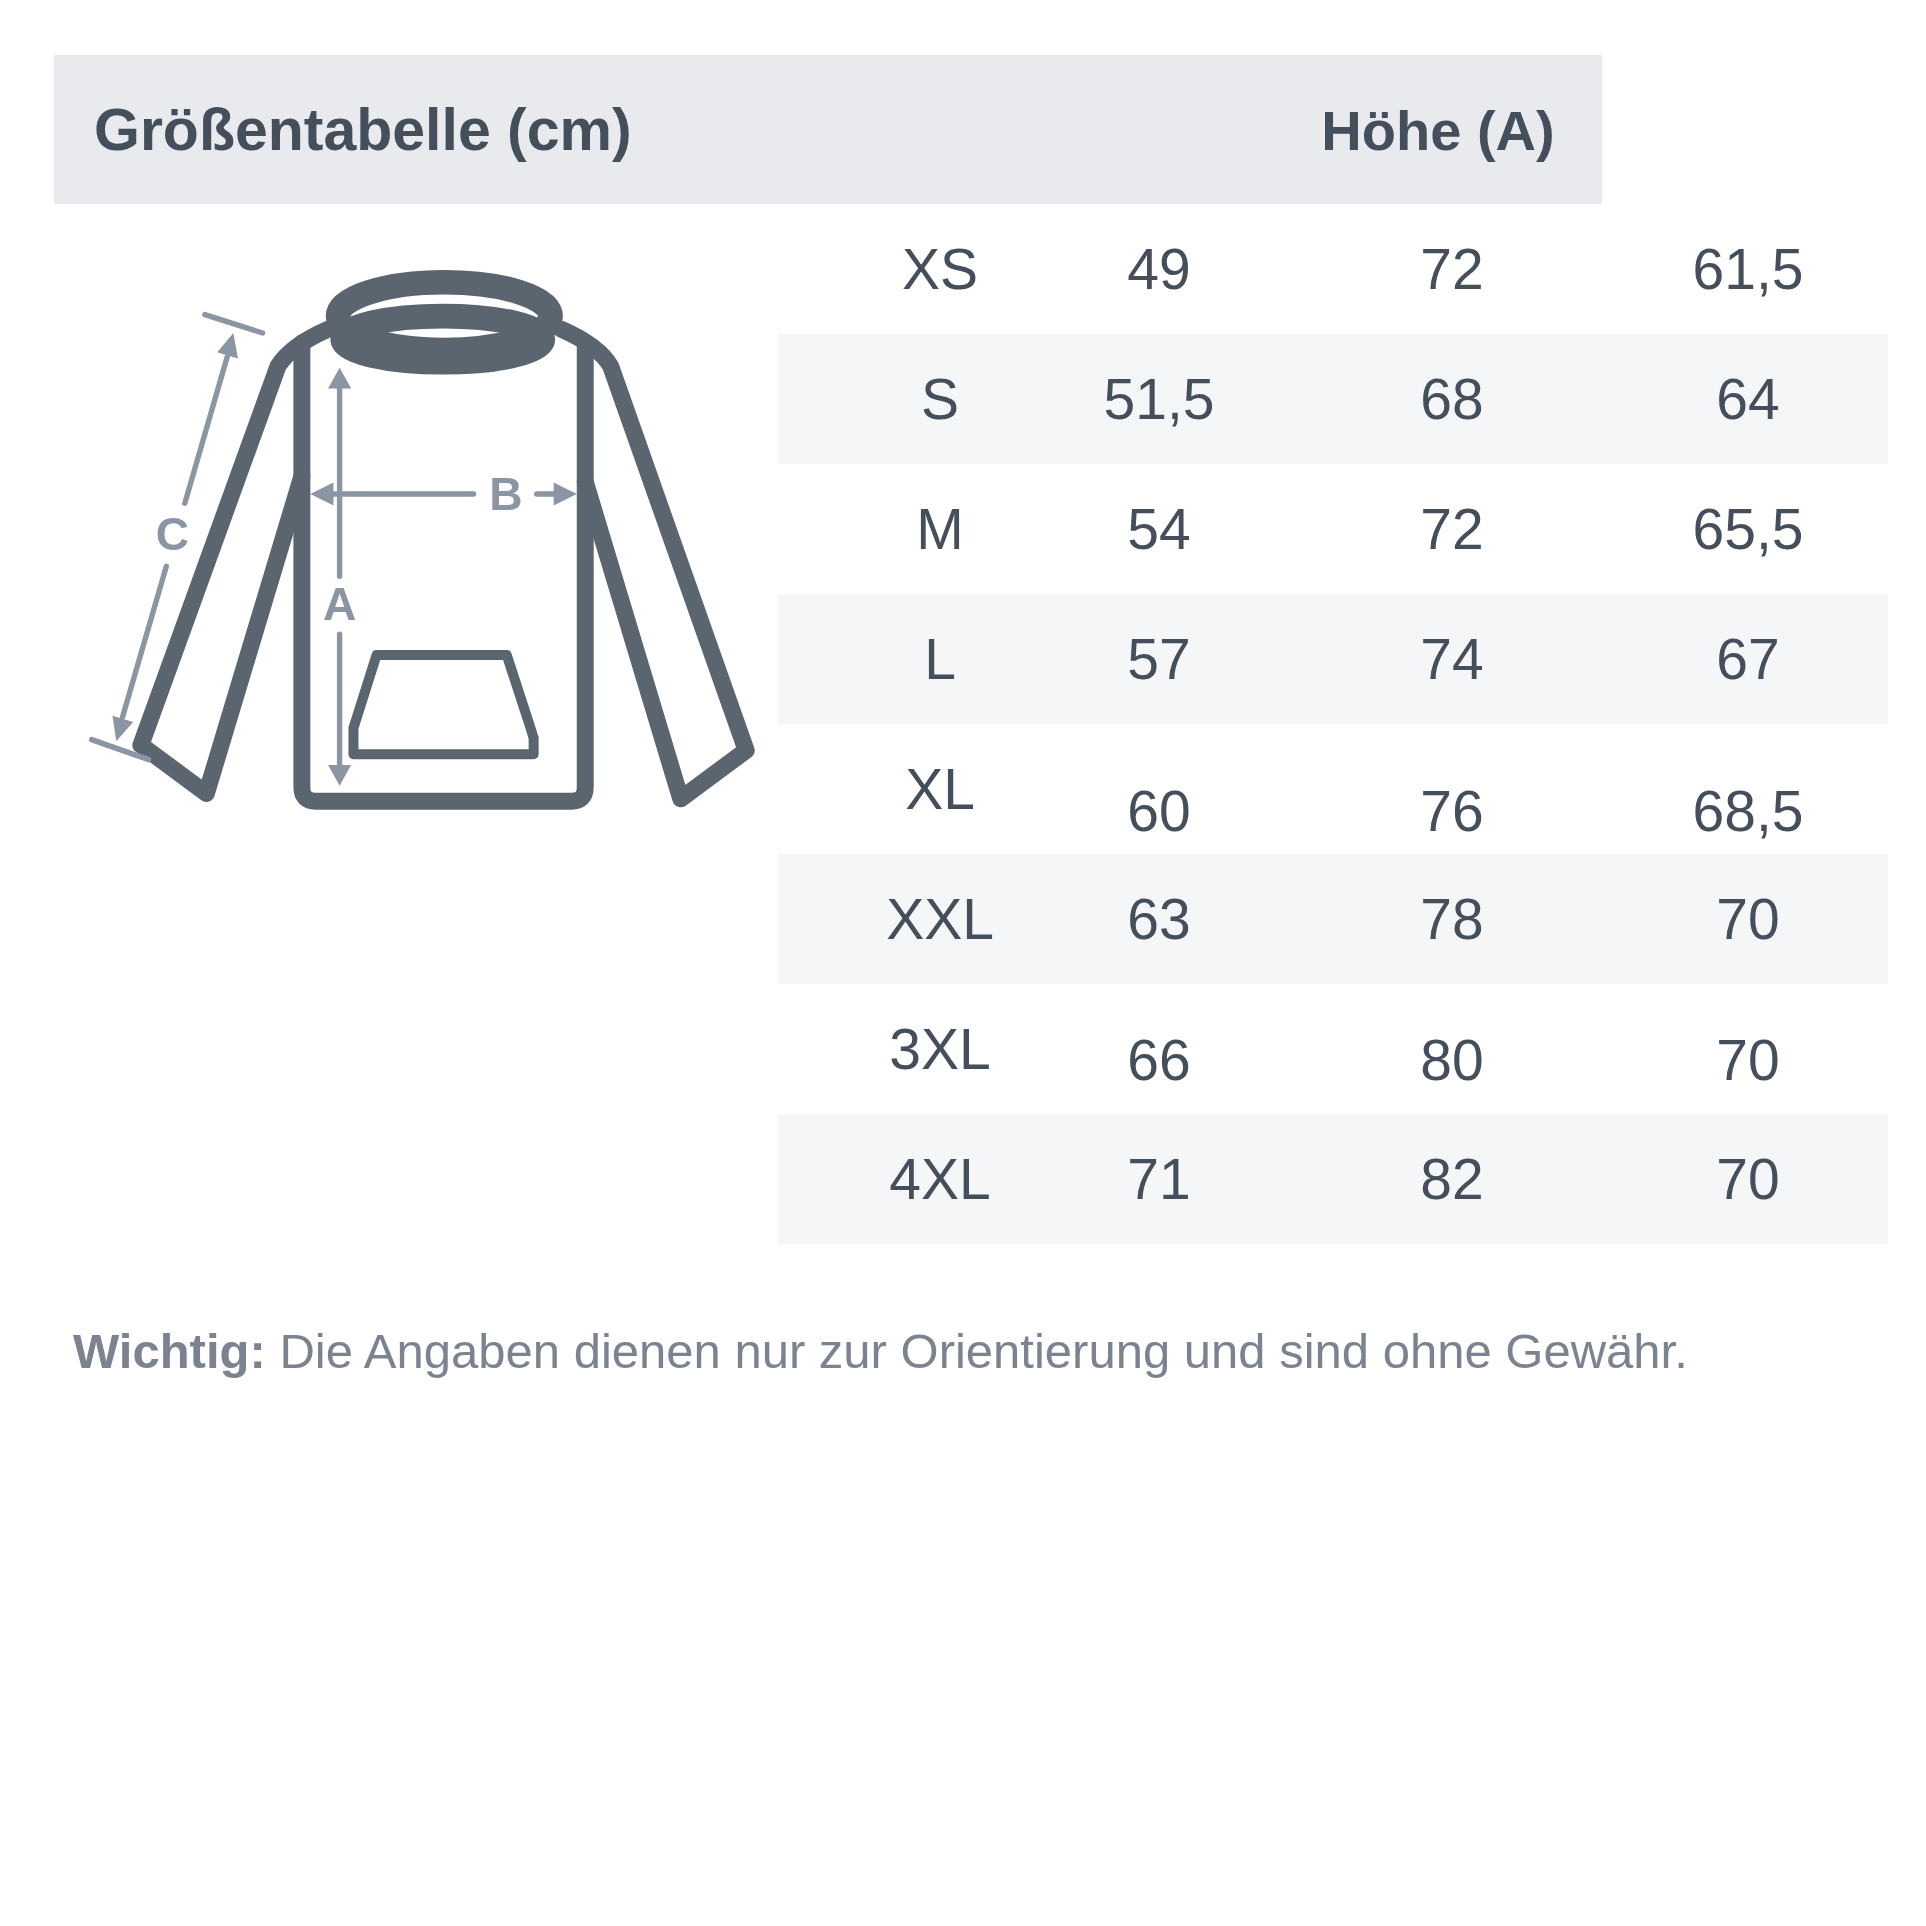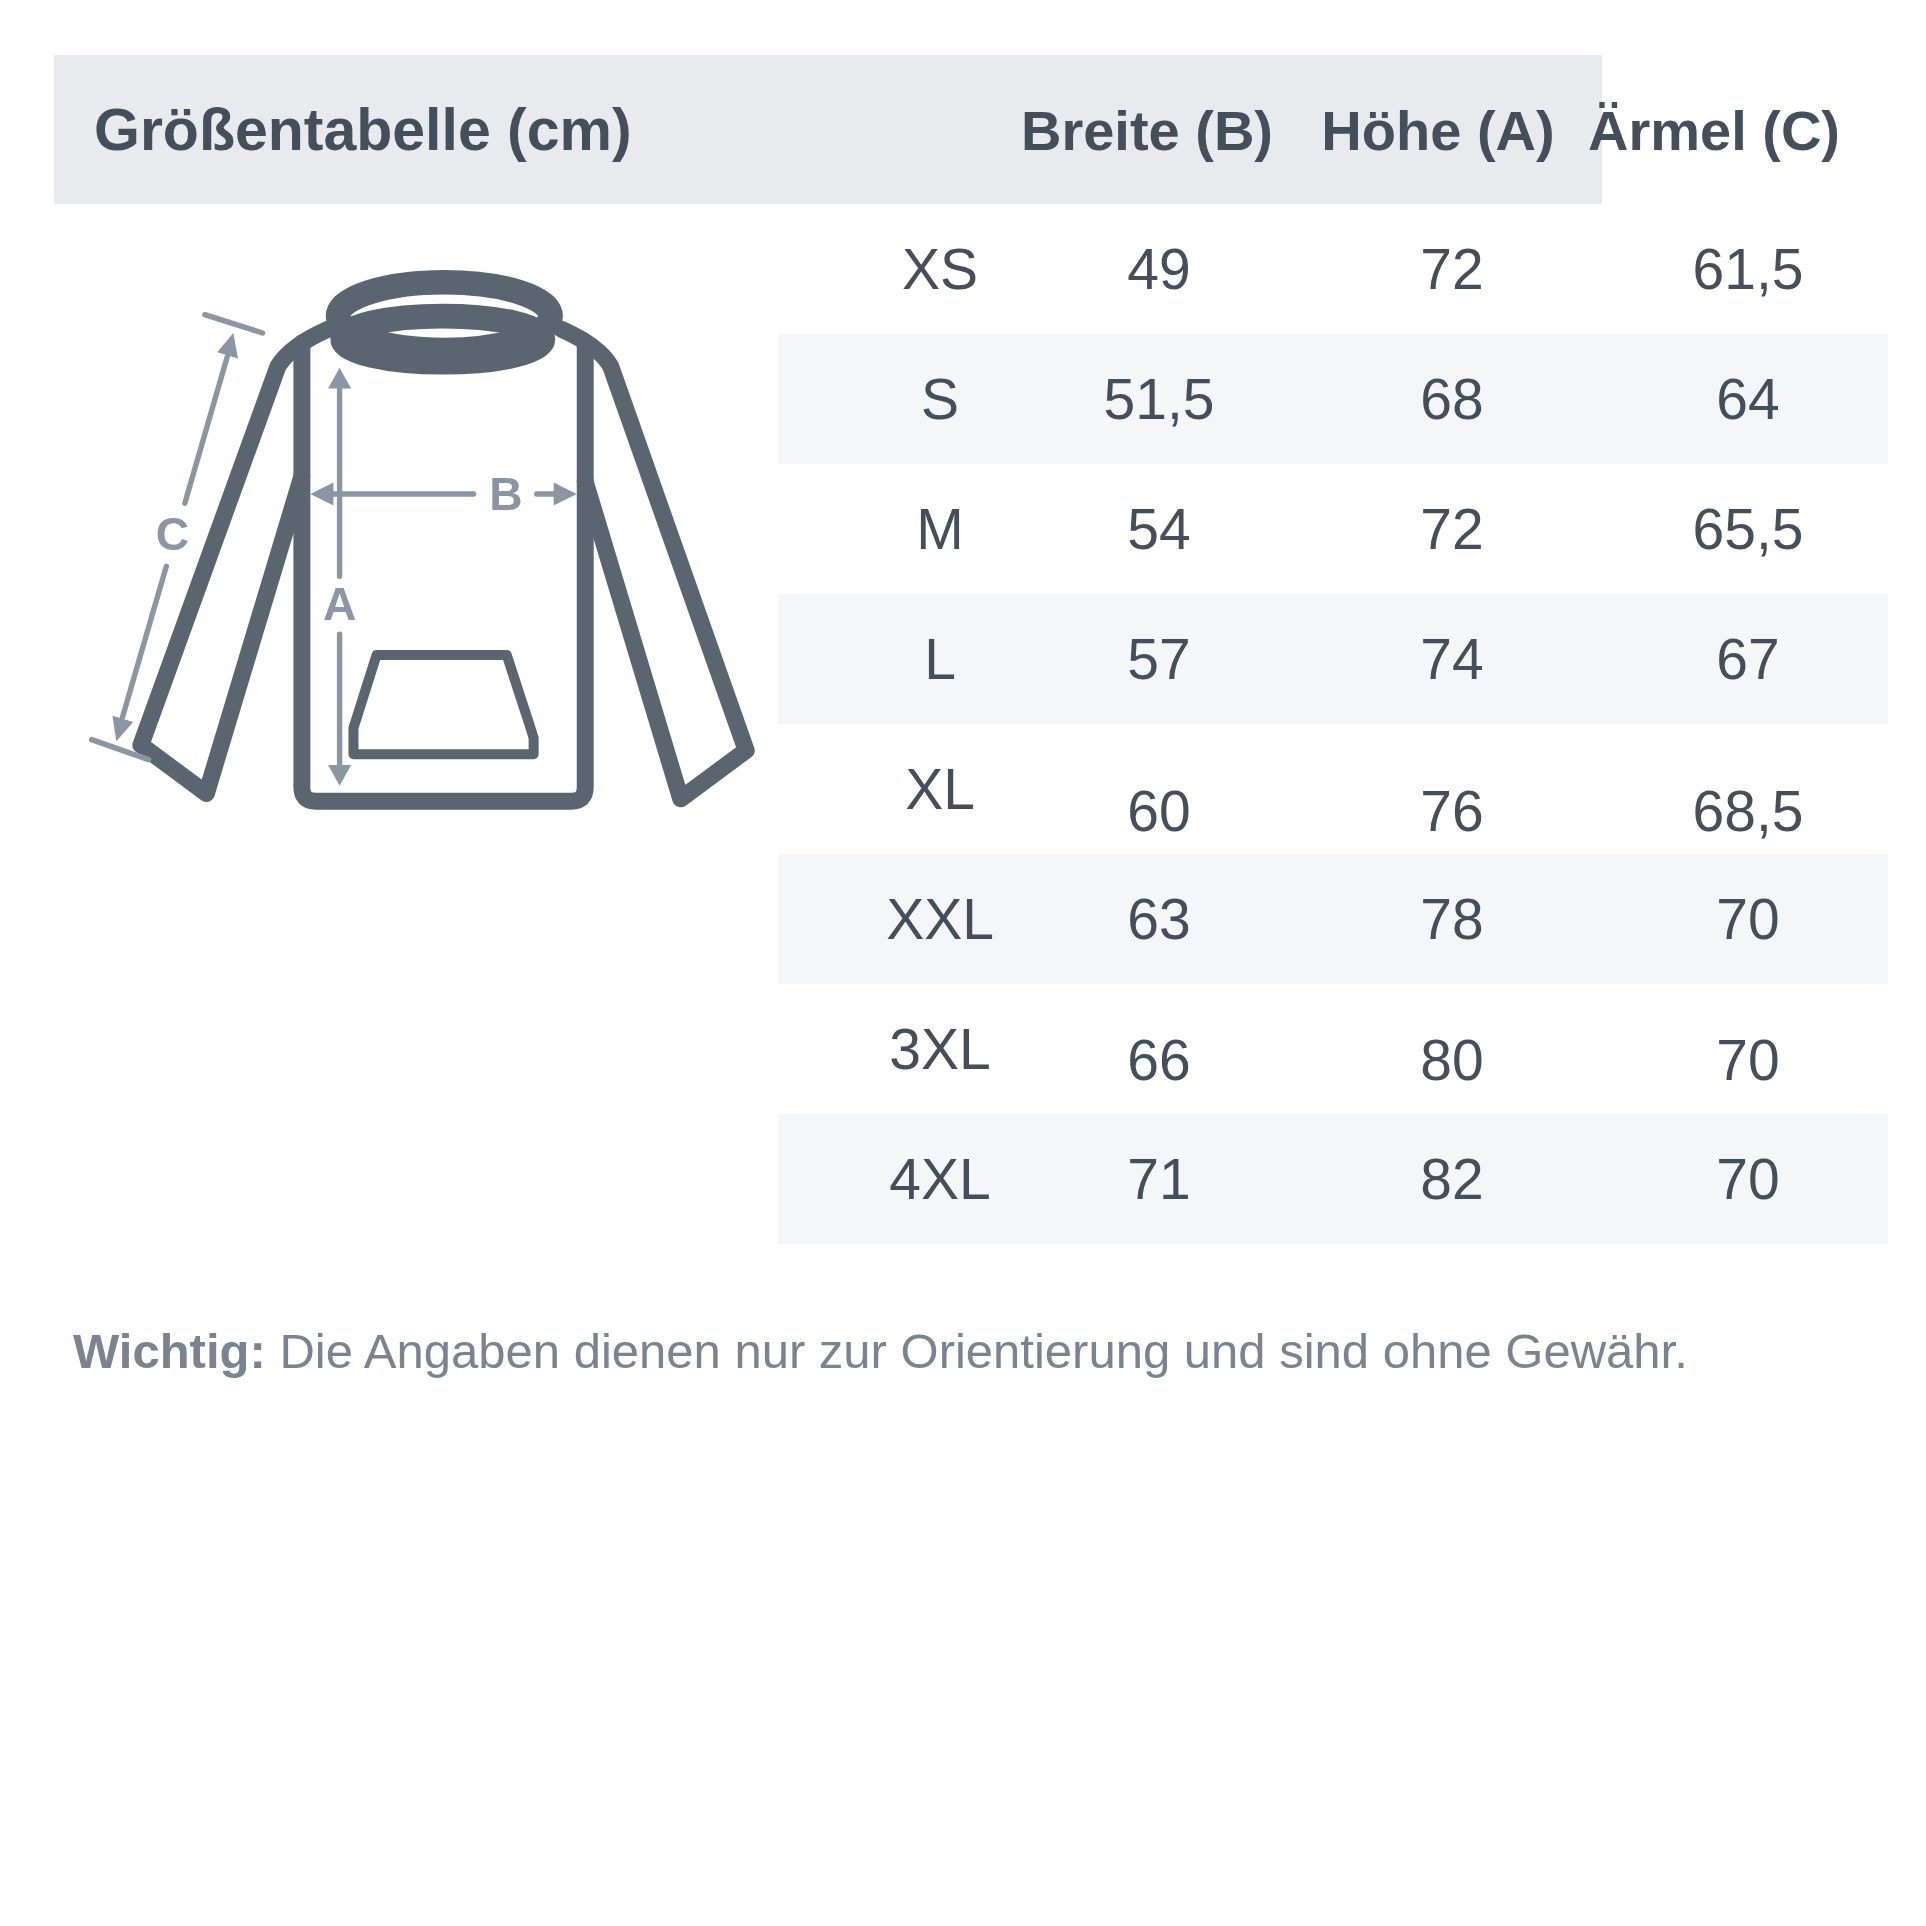--- a/index.html
+++ b/index.html
@@ -53,23 +53,21 @@
     font-size:49px;line-height:72px;color:var(--note,#7b8391);
   }
   .note strong{font-weight:700;}
   .note .l2{display:block;}
 </style>
 </head>
 <body>
 
 <div class="header-bar">
   <div class="title">Größentabelle (cm)</div>
-  <div class="col-head c1">Breite (B)</div>
   <div class="col-head c2">Höhe (A)</div>
-  <div class="col-head c3">Ärmel (C)</div>
 </div>
 
 <svg class="diagram" viewBox="0 0 960 900" xmlns="http://www.w3.org/2000/svg">
 
   <g stroke="#5b6570" fill="none" stroke-linecap="round" stroke-linejoin="round">
     <path stroke-width="22" d="M 311,165 L 311,742 Q 311,760 329,760 L 661,760 Q 679,760 679,742 L 679,165"></path>
     <path stroke-width="22" d="M 345,147 C 320,158 293,174 280,195 L 102,687 L 187,750 L 311,338"></path>
     <path stroke-width="22" d="M 648,147 C 673,158 700,174 712,195 L 888,694 L 803,757 L 679,345"></path>
     <path stroke-width="13" d="M 408,570 L 577,570 L 607,662 L 612,678 L 612,699 L 378,699 L 378,665 Z"></path>
     <ellipse stroke-width="32" cx="494" cy="160" rx="130" ry="30"></ellipse>

